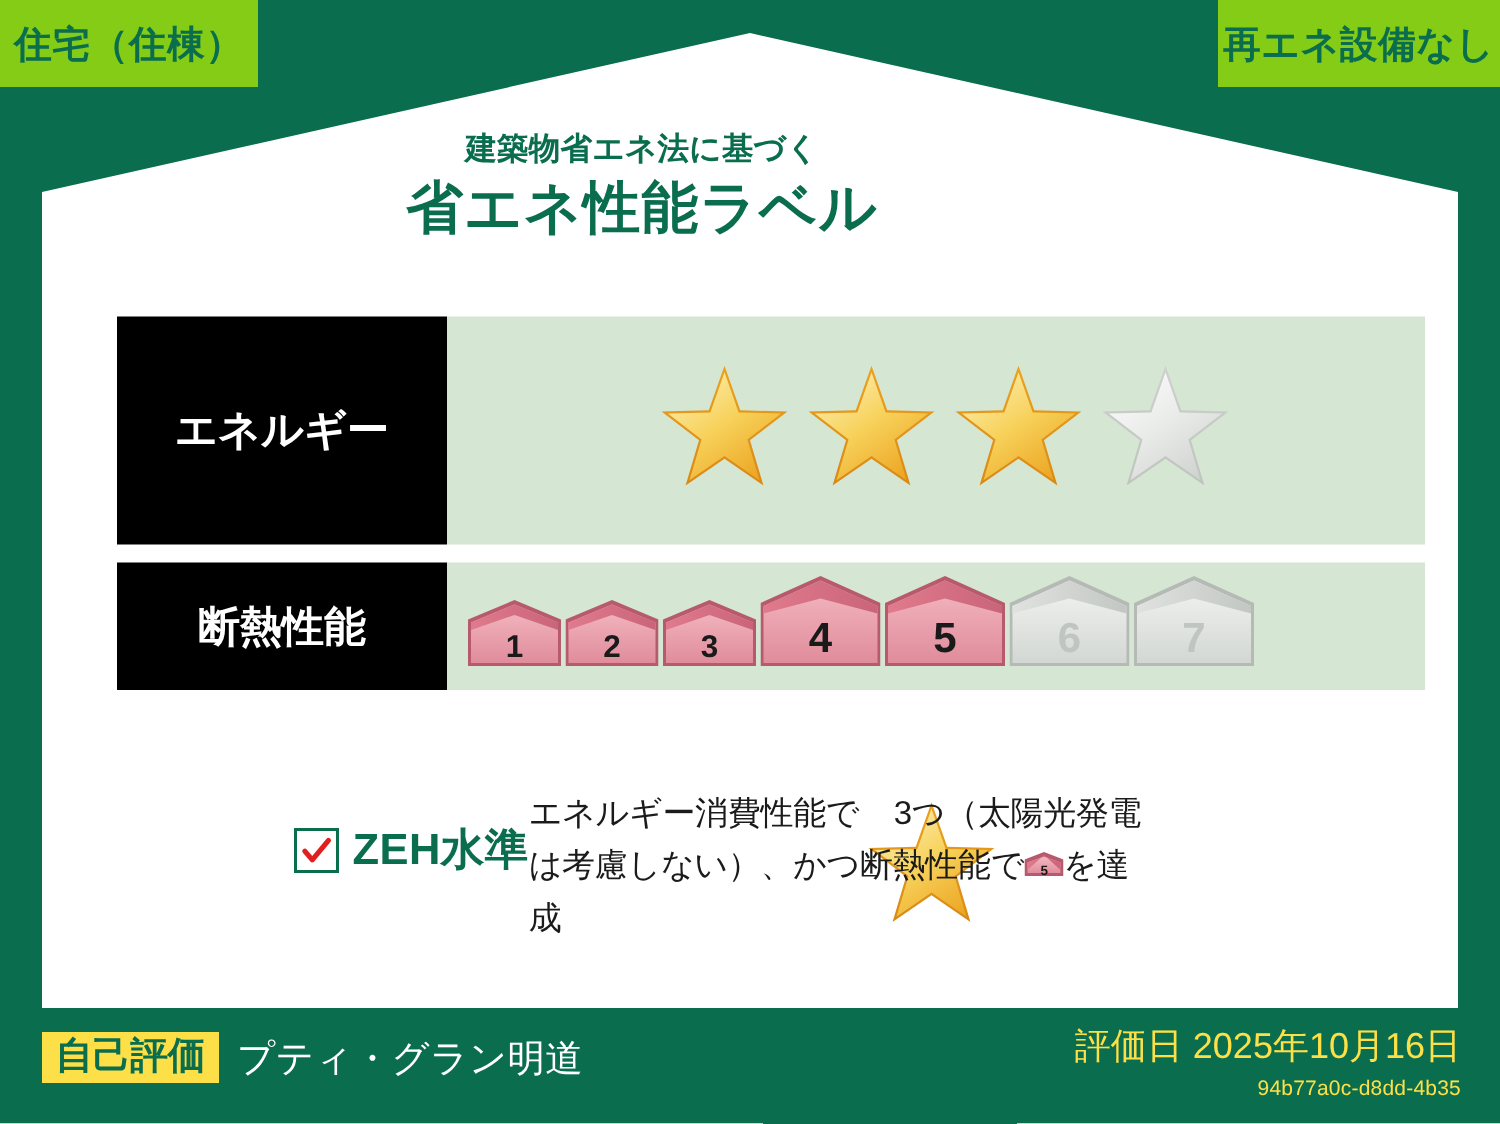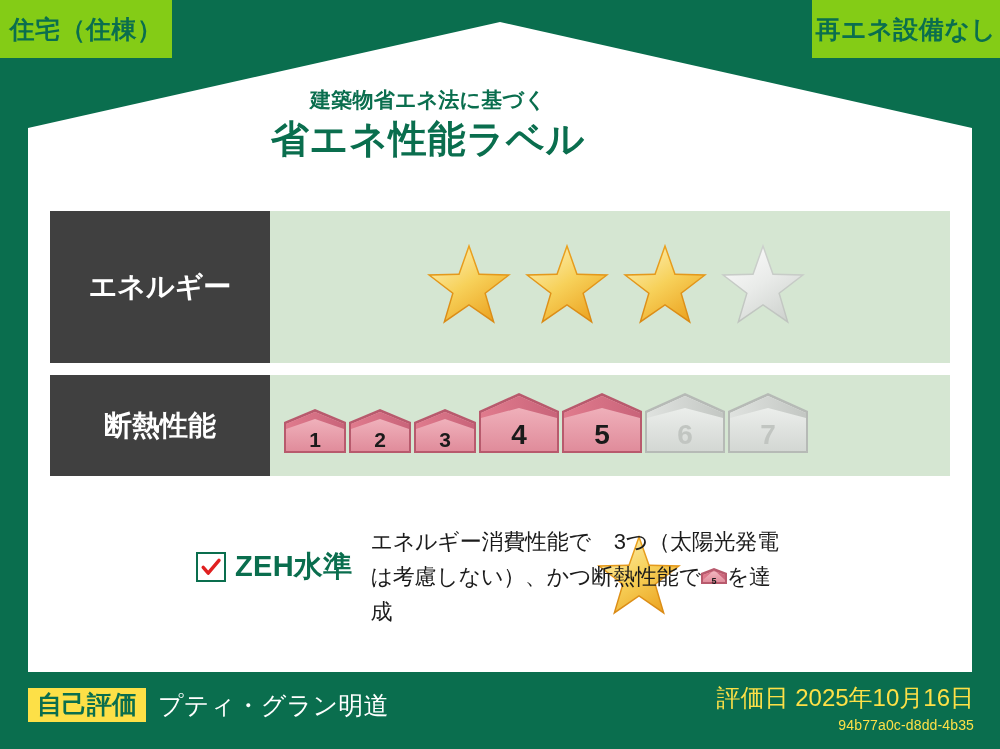--- a/index.html
+++ b/index.html
@@ -88,33 +88,34 @@
 
   
   .perf-row {
     position: absolute;
     left: 50px;
     width: 900px;
     display: flex;
     align-items: stretch;
   }
   #row-energy { top: 211px; height: 152px; }
-  #row-insulation { top: 375px; height: 101px; }
+  #row-insulation { top: 375px; height: 85px; }
 
   .row-label {
-    background: #404040;
+    background: #000000;
     color: #ffffff;
     width: 220px;
     flex: 0 0 220px;
     display: flex;
     flex-direction: column;
     align-items: center;
     justify-content: center;
     font-weight: bold;
     line-height: 1.28;
+    margin-left: 28px;
   }
   #row-energy .row-label { font-size: 28px; }
   #row-insulation .row-label { font-size: 28px; }
 
   .row-value {
     background: #d5e6d2;
     flex: 1 1 auto;
     display: flex;
     align-items: center;
   }
@@ -144,21 +145,20 @@
     display: block;
   }
 
   
   #zeh-block {
     position: absolute;
     left: 196px;
     top: 525px;
     display: flex;
     align-items: flex-start;
-    gap: 18px;
   }
   #zeh-tag {
     display: flex;
     align-items: center;
     gap: 9px;
     margin-top: 22px;
   }
   #zeh-check-box {
     width: 30px;
     height: 30px;

